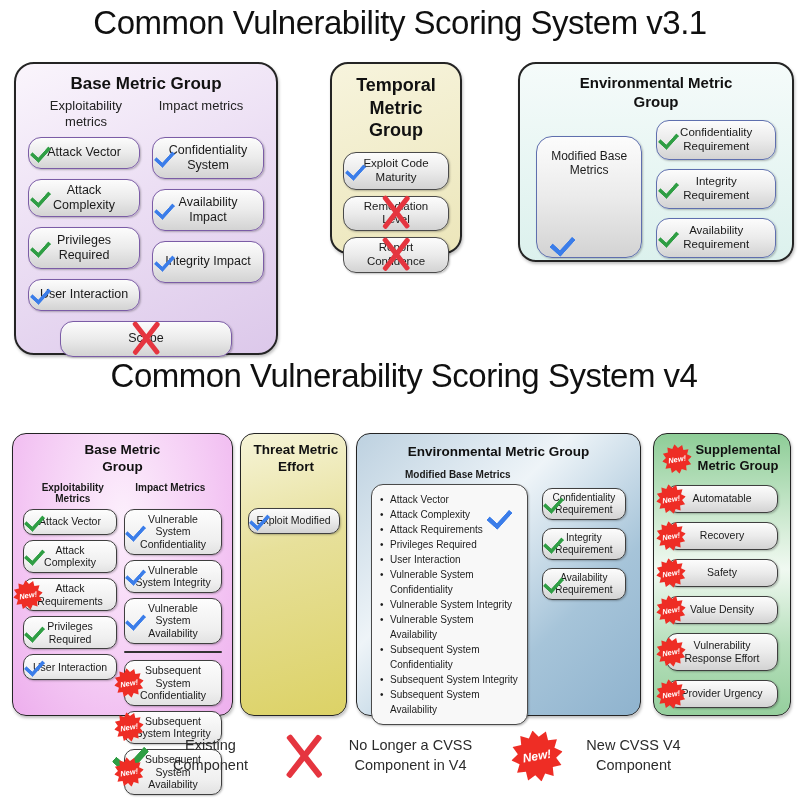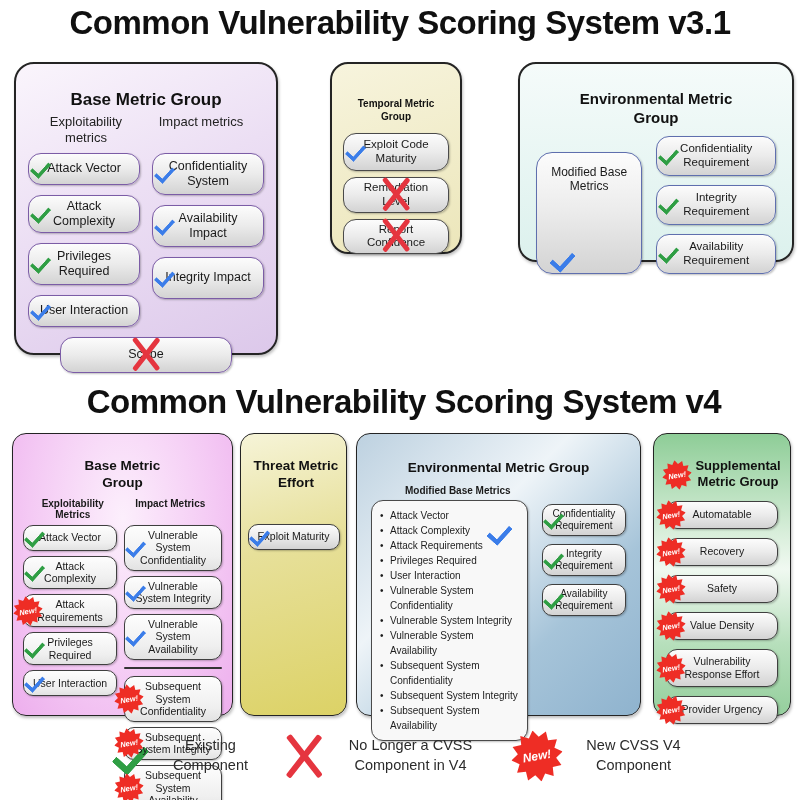--- a/index.html
+++ b/index.html
@@ -1,22 +1,22 @@
 <!DOCTYPE html>
 <html style="--green-check: #2f9e44; --blue-check: #3b7de9; --red-x: #e5353f; --new-badge-bg: #ee2d25; --new-badge-text: #ffffff;"><head>
 <meta charset="utf-8">
 <style>
   html,body{margin:0;padding:0;background:#fff;}
   body{width:800px;height:800px;overflow:hidden;font-family:"Liberation Sans",sans-serif;color:#1a1a1a;position:relative;}
   .stage{position:absolute;inset:0;}
-  .main-title{position:absolute;left:0;right:0;text-align:center;font-weight:700;font-size:33px;letter-spacing:-0.5px;color:#101010;}
+  .main-title{position:absolute;left:0;right:0;text-align:center;font-weight:400;font-size:33px;letter-spacing:-0.5px;color:#101010;}
   #title-v31{top:4px;}
-  #title-v4{top:383px;margin-left:8px;}
-
-  .group-box{position:absolute;border:2px solid #242424;border-radius:20px;box-sizing:border-box;padding:24px 10px;box-shadow:1px 2px 3px rgba(0,0,0,.25);}
+  #title-v4{top:357px;margin-left:8px;}
+
+  .group-box{position:absolute;border:2px solid #242424;border-radius:20px;box-sizing:border-box;padding:8px 10px;box-shadow:1px 2px 3px rgba(0,0,0,.25);}
   .box-title{text-align:center;font-weight:700;color:#111;}
 
   
   #box-base31{left:14px;top:62px;width:264px;height:293px;background:linear-gradient(155deg,#faf5fc 0%,#ecdff4 45%,#dcc8ea 100%);}
   #box-base31 .box-title{font-size:17px;margin-top:2px;}
   .hdr-row31{display:flex;justify-content:space-between;margin:4px 6px 6px 6px;}
   .hdr-row31 .col-hdr{font-size:13px;color:#222;text-align:center;line-height:1.25;}
   .hdr-row31 .col-hdr.left{width:108px;}
   .hdr-row31 .col-hdr.right{width:118px;}
   .cols31{display:flex;gap:12px;padding:0 2px;}
@@ -27,21 +27,21 @@
         border:1.6px solid #4a4a4a;border-radius:13px;box-sizing:border-box;box-shadow:1px 1px 2px rgba(0,0,0,.25);}
   .plabel{position:relative;z-index:1;padding:3px 6px;line-height:1.2;}
   .p31{font-size:12.5px;min-height:32px;}
   .p31.h2{min-height:42px;}
   .purple{border-color:#7b5ca6;}
   .slate{border-color:#5f6fae;}
 
   #pill-scope{width:172px;margin:10px auto 0 auto;min-height:36px;}
 
   #box-temporal31{left:330px;top:62px;width:132px;height:192px;background:linear-gradient(160deg,#f7f4dd 0%,#ece6ba 100%);border-radius:18px;}
-  #box-temporal31 .box-title{font-size:10px;line-height:1.25;width:100px;margin:10px auto 10px auto;}
+  #box-temporal31 .box-title{font-size:18px;line-height:1.25;width:100px;margin:2px auto 10px auto;}
   .tcol{display:flex;flex-direction:column;gap:6px;align-items:center;}
   .pt{width:106px;font-size:11.5px;min-height:30px;}
   .pt.h2{min-height:38px;}
 
   #box-env31{left:518px;top:62px;width:276px;height:200px;background:linear-gradient(180deg,#f5fbfa 0%,#dcf1ed 100%);border-radius:18px;}
   #box-env31 .box-title{font-size:15px;line-height:1.25;width:180px;margin:2px auto 8px auto;}
   .env31-row{display:flex;gap:14px;padding:0 6px;}
   #mod-base31{width:112px;min-height:92px;border-radius:16px;font-size:12px;margin-top:16px;align-items:flex-start;}
   #mod-base31 .plabel{padding-top:12px;}
   .env31-pills{display:flex;flex-direction:column;gap:9px;width:126px;}
@@ -332,21 +332,21 @@
     </div>
   </div>
 
   <div class="group-box" id="box-threat4">
     <div class="box-title">Threat Metric Effort</div>
     <div class="tcol">
       <div class="pill" id="pill-exploit-maturity">
         <span class="mk mk-left-sm">
             <span class="chk blue"></span>
           </span>
-        <span class="plabel">Exploit Maturity</span>
+        <span class="plabel">Exploit Modified</span>
       </div>
     </div>
   </div>
 
   <div class="group-box" id="box-env4">
     <div class="box-title">Environmental Metric Group</div>
     <div id="mod-hdr4">Modified Base Metrics</div>
     <div class="env4-row">
       <div id="mod-list-box">
         <span class="mk mk-listchk">

